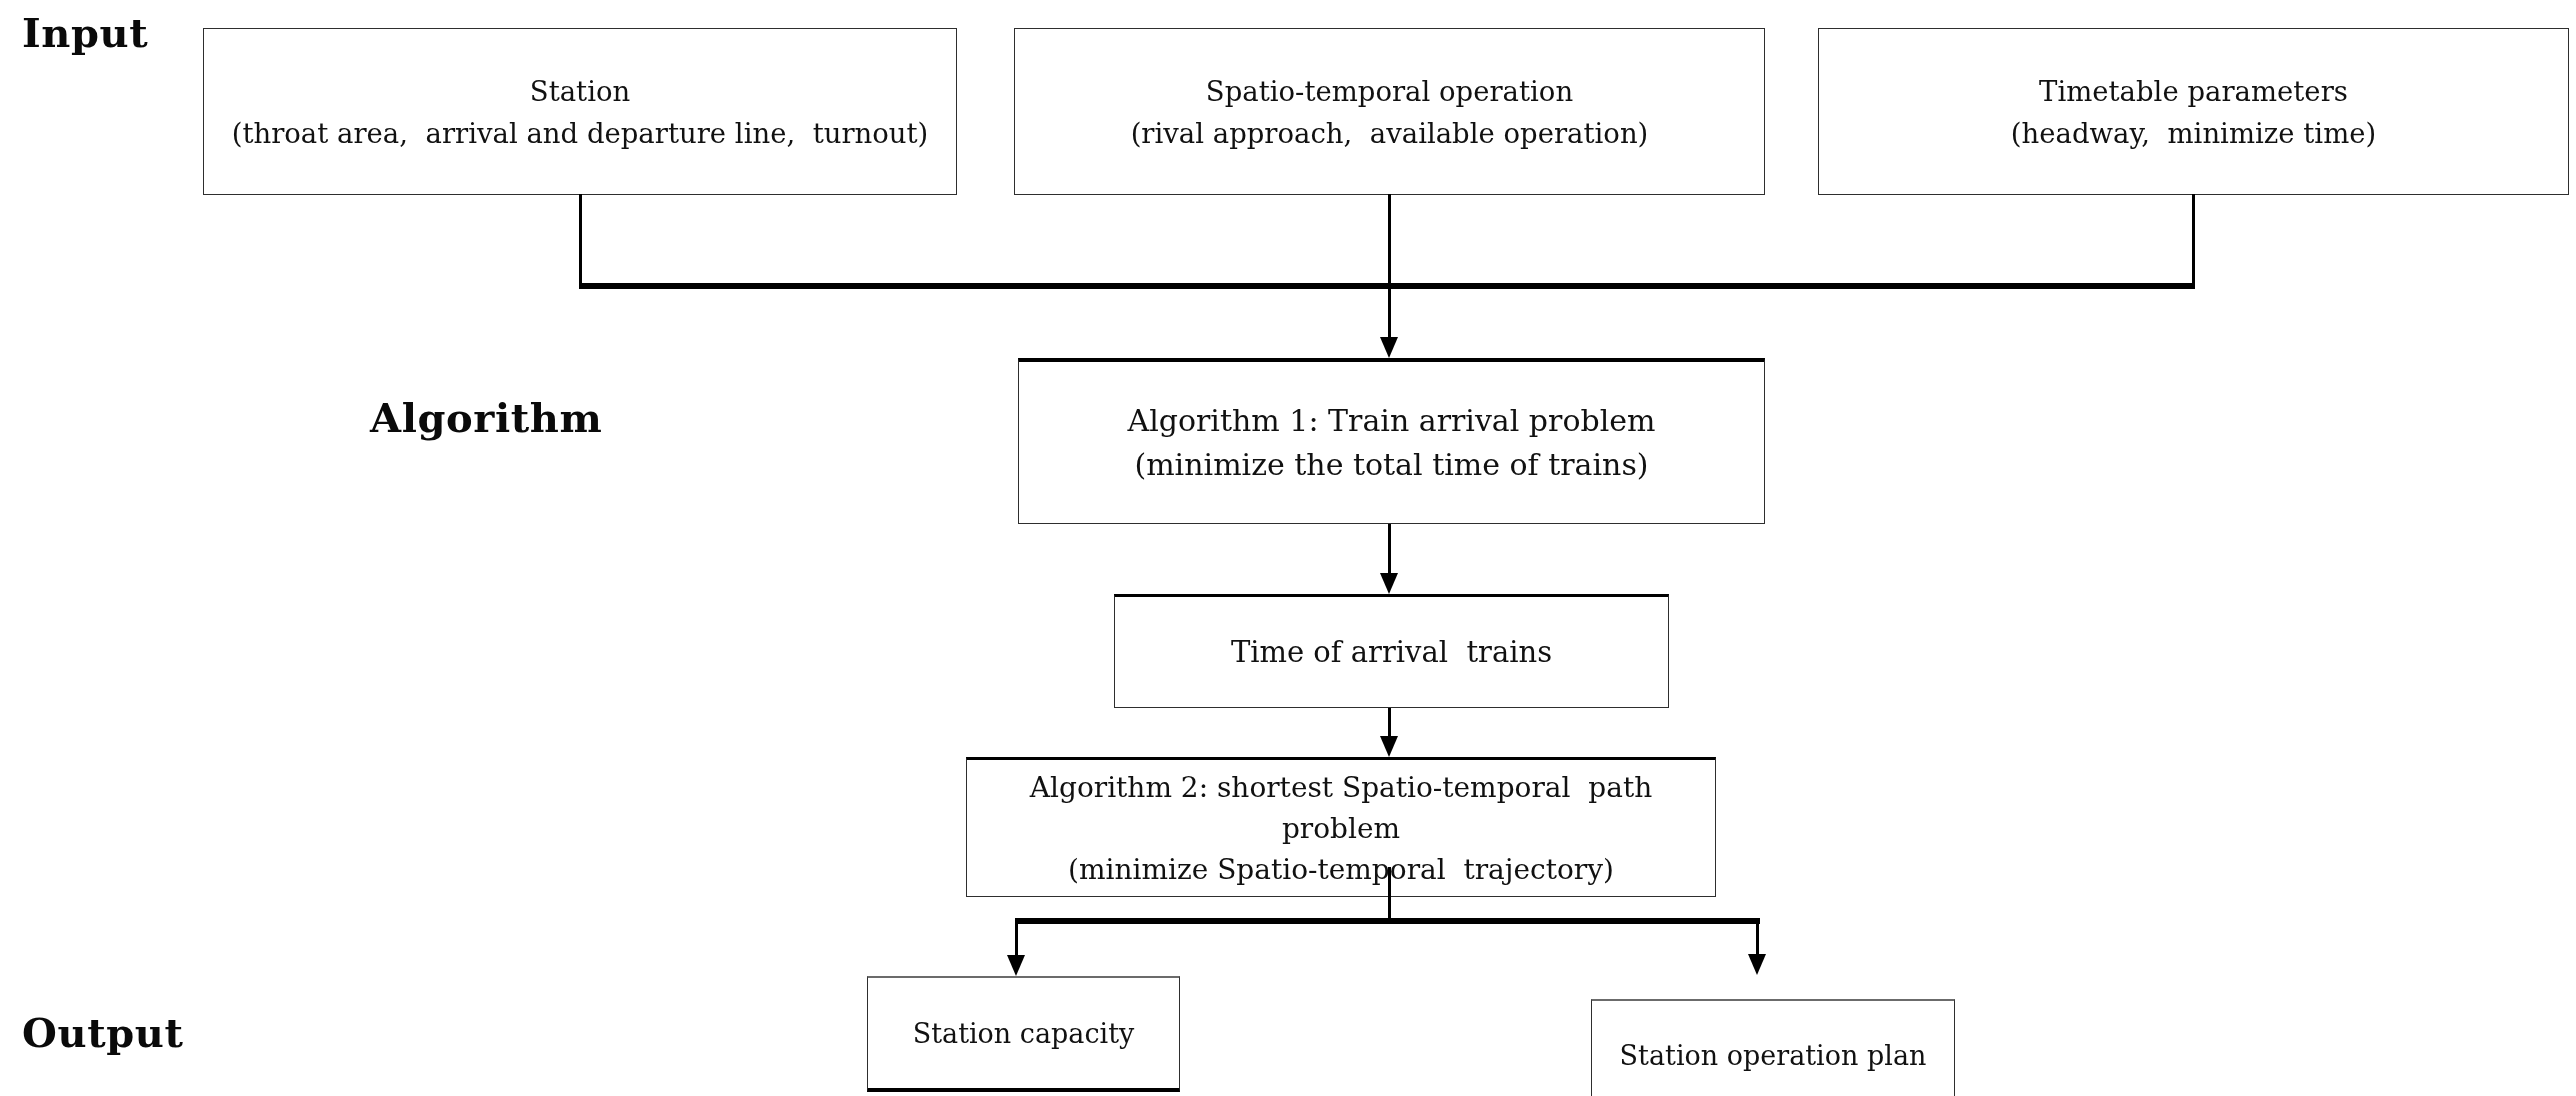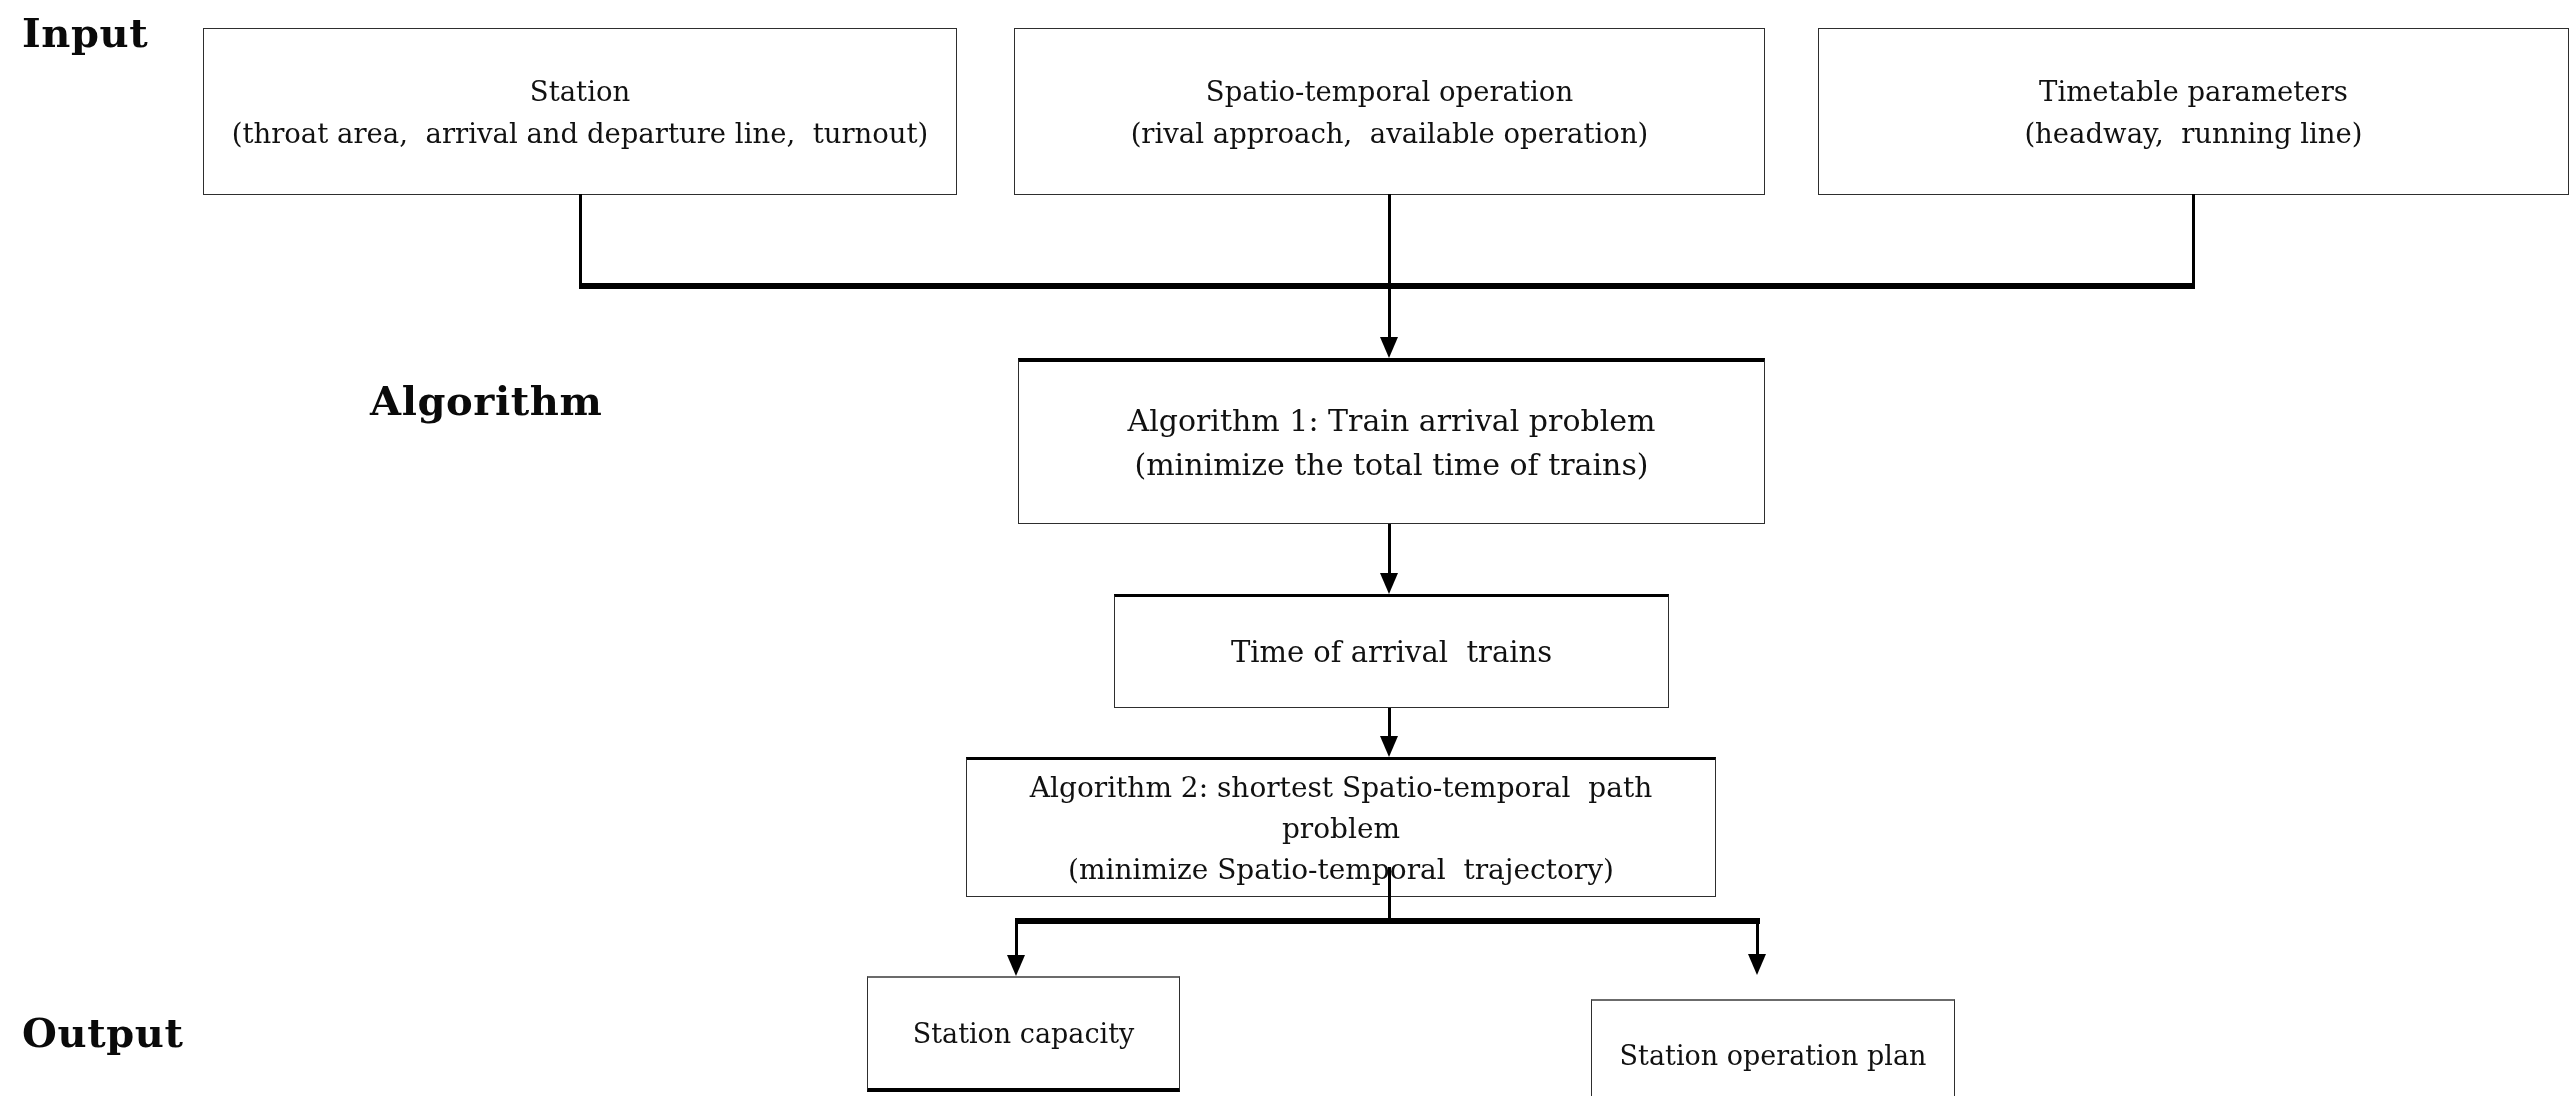--- a/index.html
+++ b/index.html
@@ -65,36 +65,36 @@
     border-right: 9.4px solid transparent;
     border-top: 21px solid #000000;
   }
 </style>
 </head>
 <body>
 
 <div class="canvas">
 
   <div class="section-label" style="left:22px; top:8.8px;">Input</div>
-  <div class="section-label" style="left:370px; top:377px;">Algorithm</div>
+  <div class="section-label" style="left:370px; top:394px;">Algorithm</div>
   <div class="section-label" style="left:22px; top:1009px;">Output</div>
 
   <div class="node f-top" style="left:203px; top:28px; width:754px; height:167px;align-items:center;">
     <span class="line">Station</span>
     <span class="line">(throat area,  arrival and departure line,  turnout)</span>
   </div>
 
   <div class="node f-top" style="left:1014px; top:28px; width:751px; height:167px;">
     <span class="line">Spatio-temporal operation</span>
     <span class="line">(rival approach,  available operation)</span>
   </div>
 
   <div class="node f-top" style="left:1818px; top:28px; width:751px; height:167px;">
     <span class="line">Timetable parameters</span>
-    <span class="line">(headway,  running line)</span>
+    <span class="line">(headway,  minimize time)</span>
   </div>
 
   <div class="vline" style="left:579px; top:194px; height:93px;"></div>
   <div class="vline" style="left:1388px; top:194px; height:93px;"></div>
   <div class="vline" style="left:2192px; top:194px; height:93px;"></div>
   <div class="hline" style="left:579px; top:283px; width:1616px;"></div>
 
   <div class="vline" style="left:1388px; top:287px; height:54px;"></div>
   <div class="tri-down" style="left:1380px; top:337px;"></div>
 

